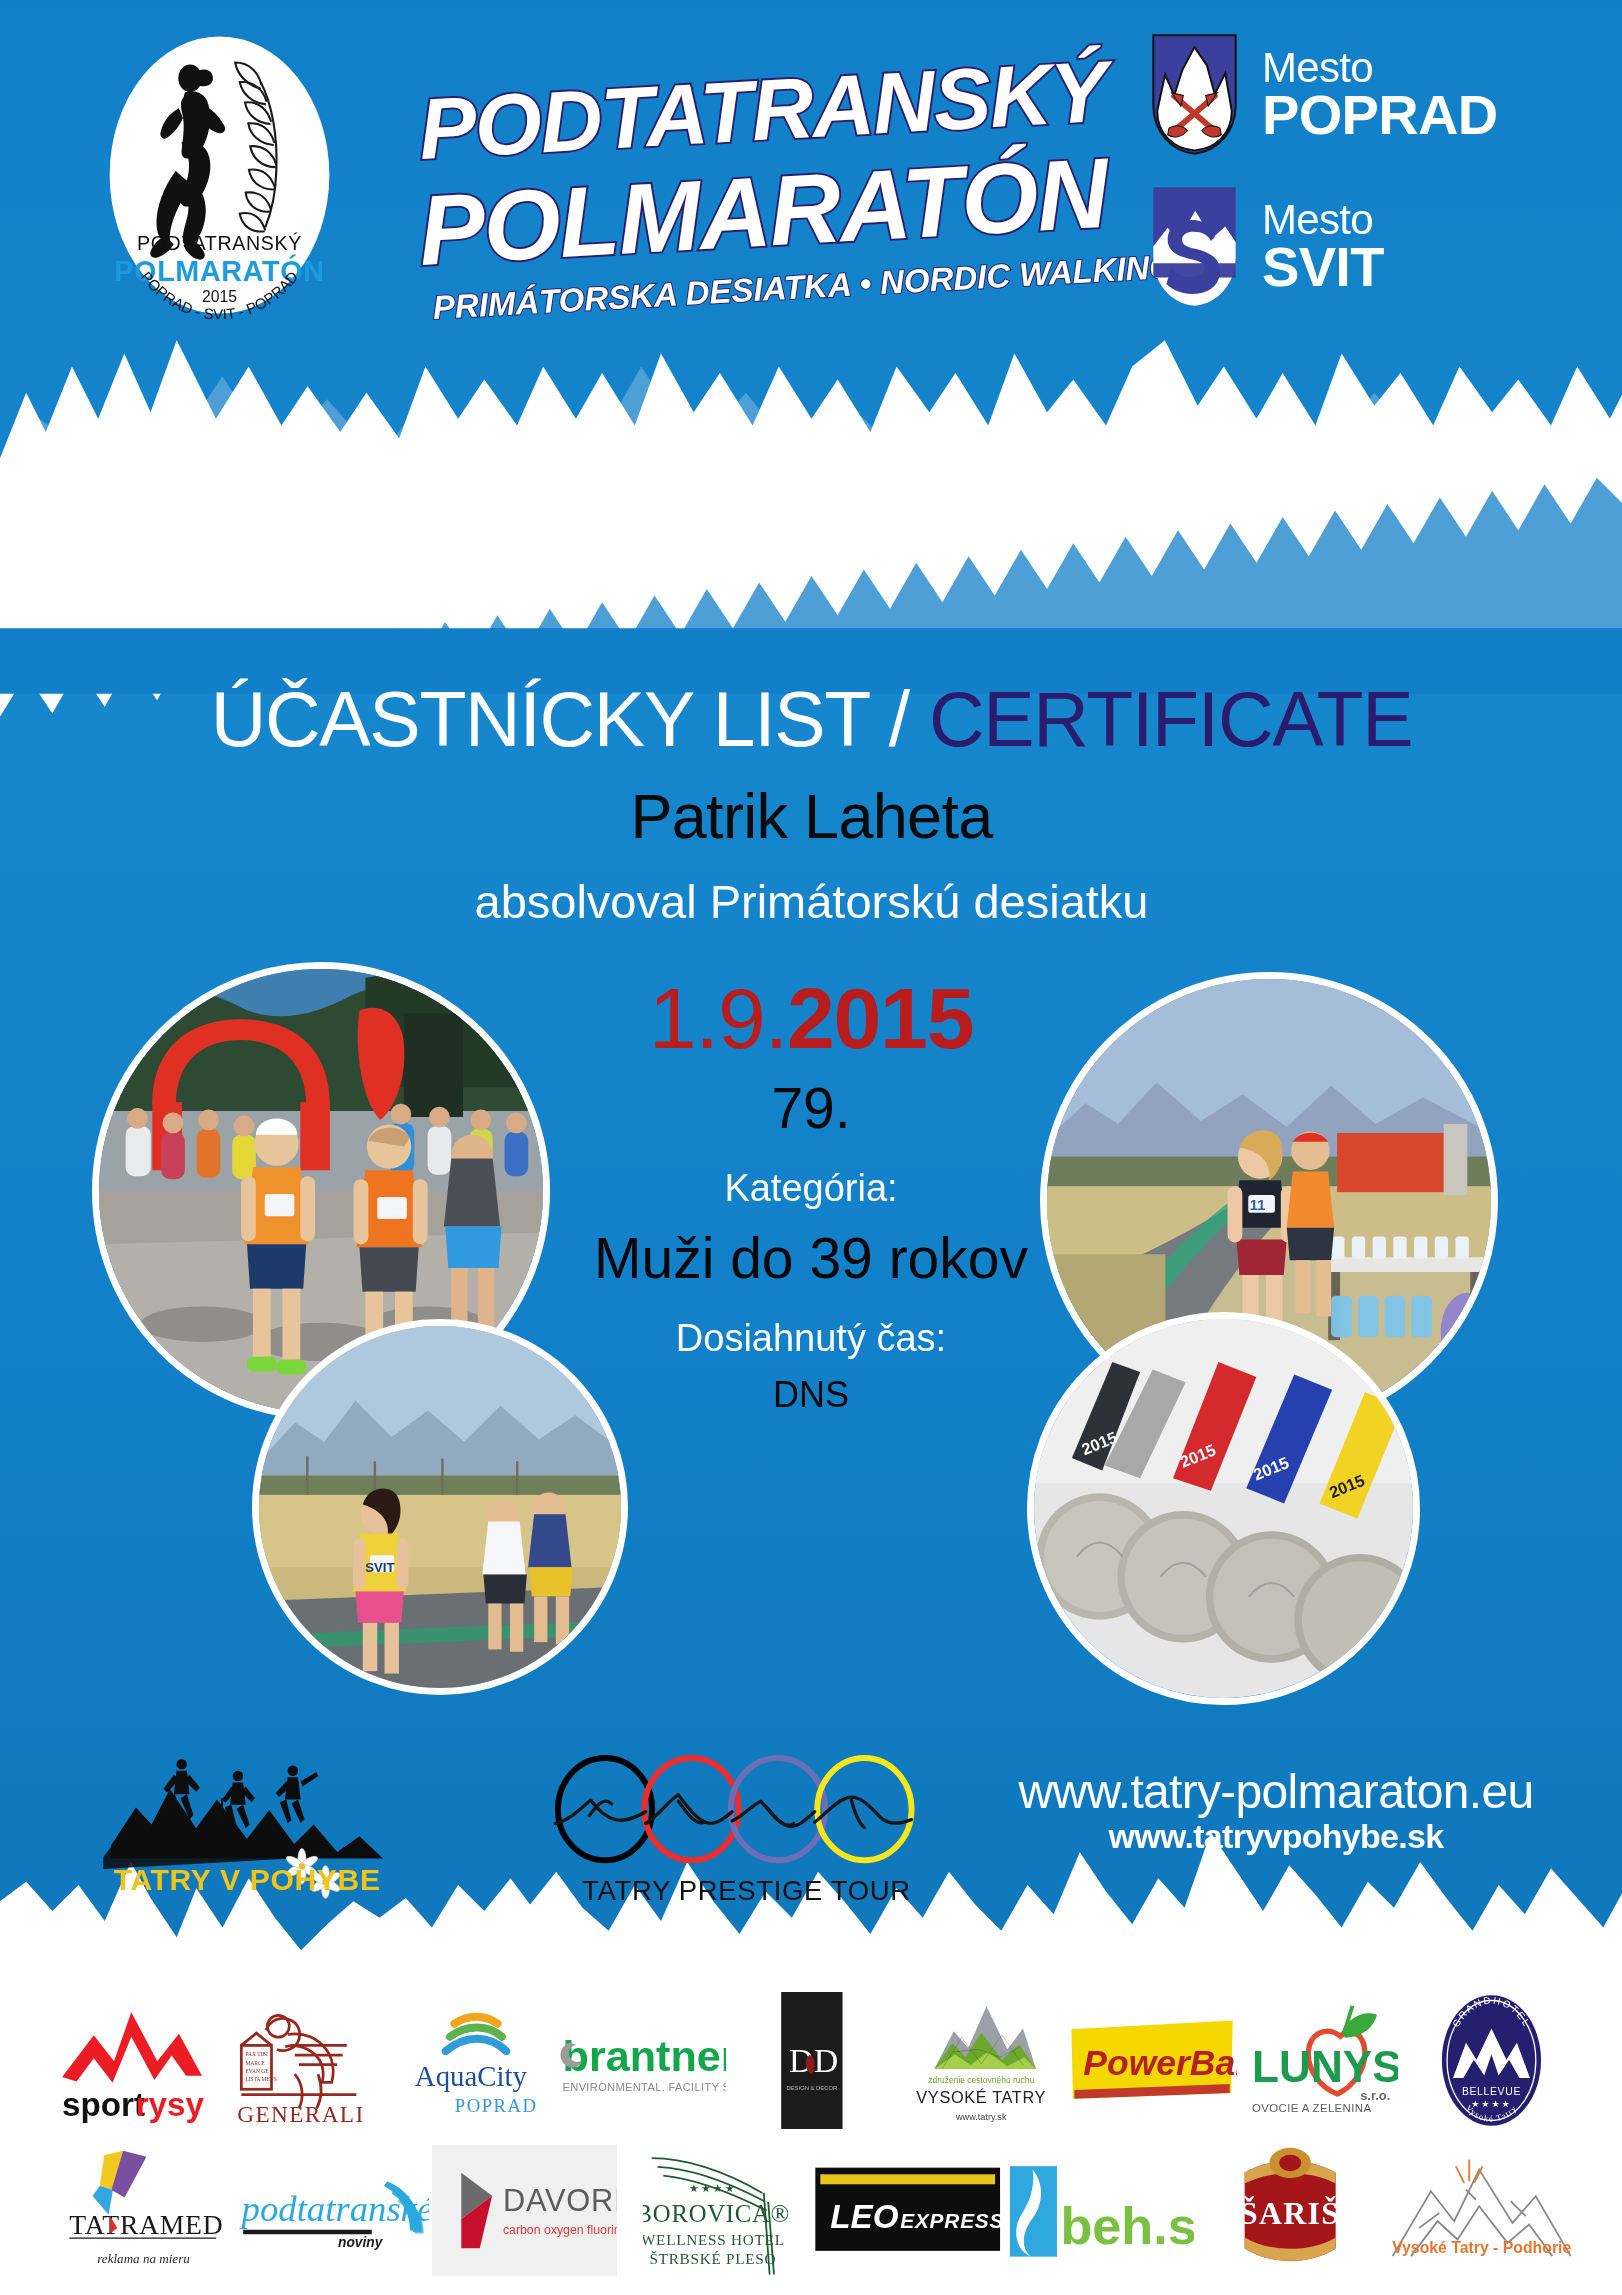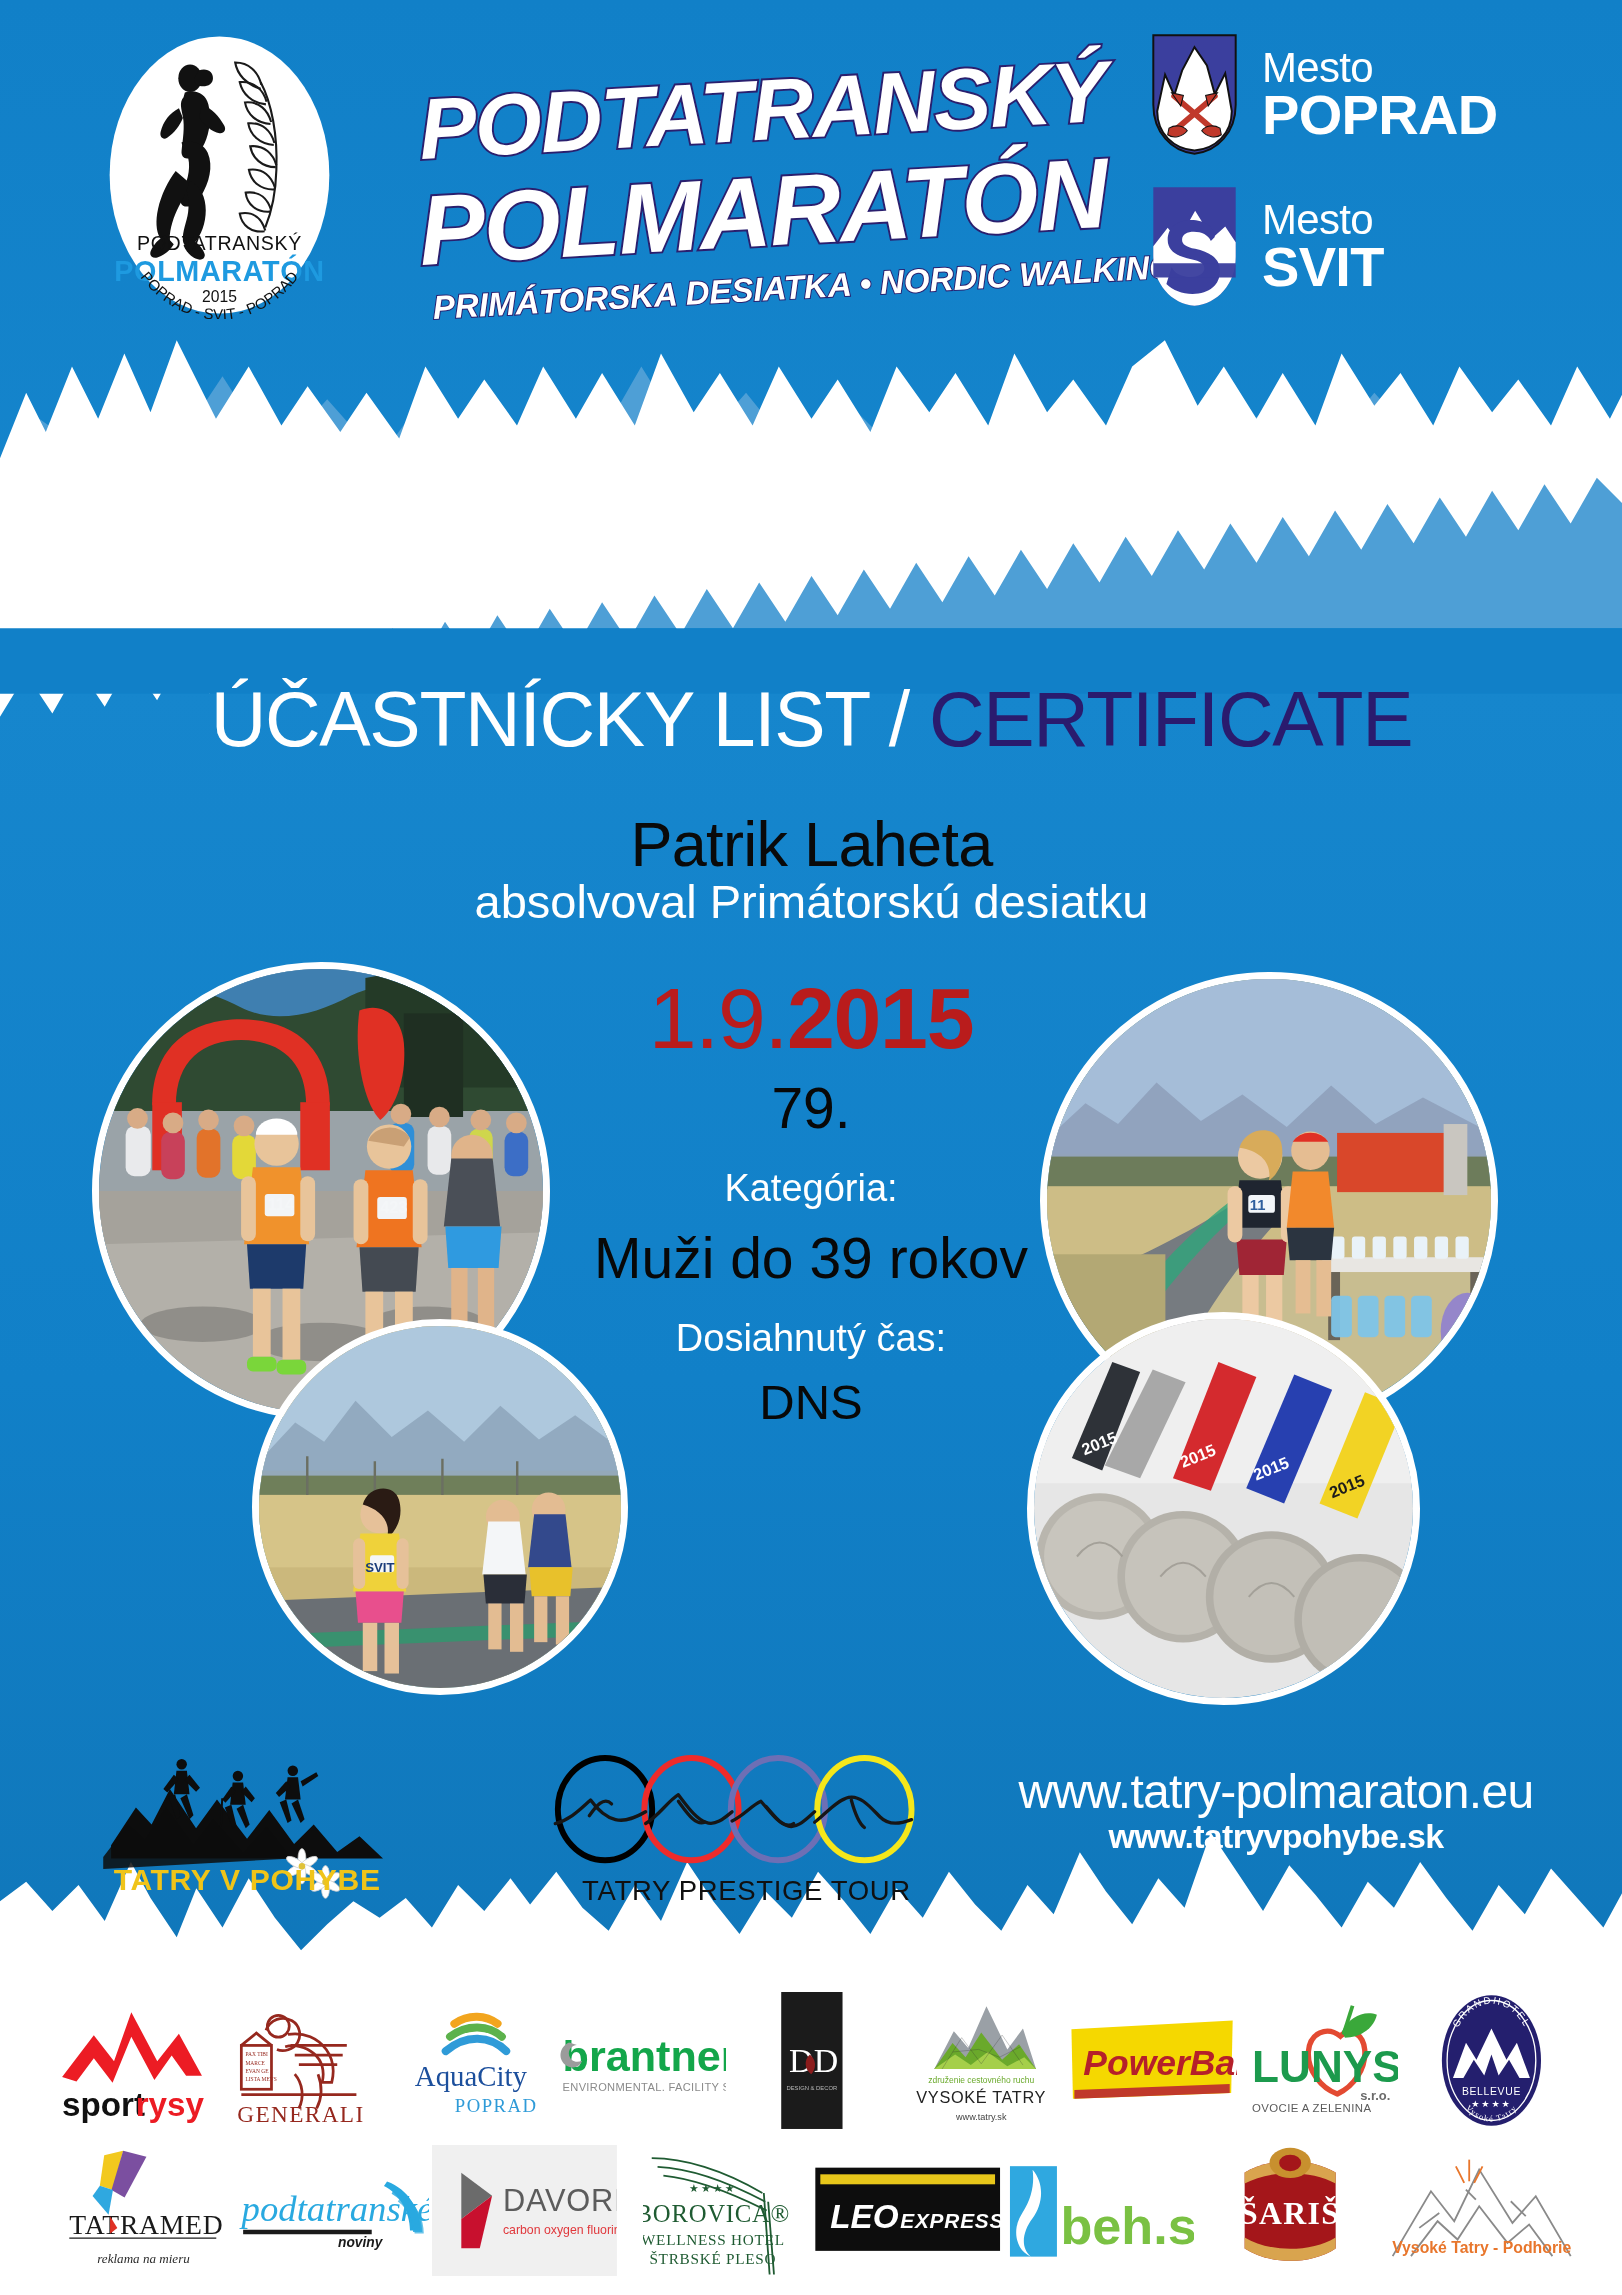--- a/index.html
+++ b/index.html
@@ -64,21 +64,21 @@
   
   .cert-head{
     position:absolute;left:0;top:675px;width:1623px;
     text-align:center;white-space:nowrap;
     font-size:77px;font-weight:400;letter-spacing:-1.3px;
   }
   .cert-head .sk{color:#ffffff;}
   .cert-head .en{color:#2a1b6e;}
 
   .athlete-name{
-    position:absolute;left:0;top:808px;width:1623px;
+    position:absolute;left:0;top:780px;width:1623px;
     text-align:center;
     font-size:63px;color:#0a0a0a;font-weight:400;letter-spacing:-0.7px;
   }
   .achievement{
     position:absolute;left:0;top:874px;width:1623px;
     text-align:center;
     font-size:47px;color:#ffffff;font-weight:400;
   }
 
   
@@ -86,21 +86,21 @@
     position:absolute;left:484px;top:975px;width:654px;
     text-align:center;
   }
   .race-date{
     font-size:86px;color:#b91c1c;font-weight:300;letter-spacing:-1.3px;
     line-height:1.0;
   }
   .race-date b{font-weight:700;}
   .res-label{font-size:38px;color:#ffffff;font-weight:400;margin-top:26px;}
   .res-value{font-size:57px;color:#080808;font-weight:400;margin-top:14.4px;}
-  .res-value.big{font-size:49px;}
+  .res-value.big{font-size:36px;}
 
   
   .photo{
     position:absolute;border-radius:50%;
     border:7.2px solid #ffffff;
     overflow:hidden;
     box-sizing:border-box;
   }
   .ph-start{left:92px;top:962px;width:458px;height:458px;}
   .ph-field{left:252px;top:1319px;width:376px;height:376px;}

